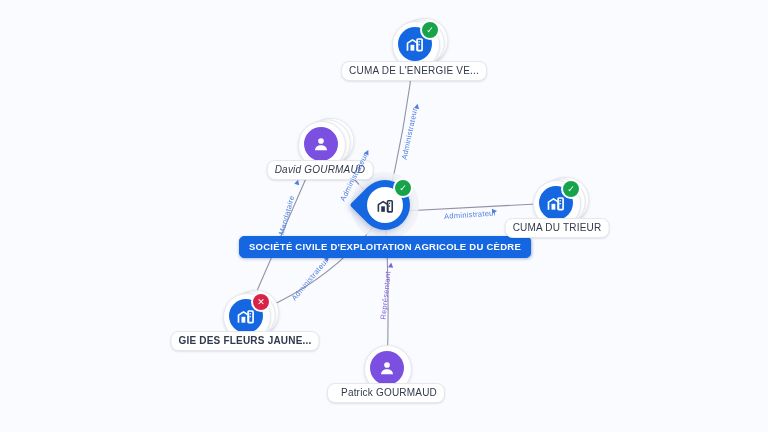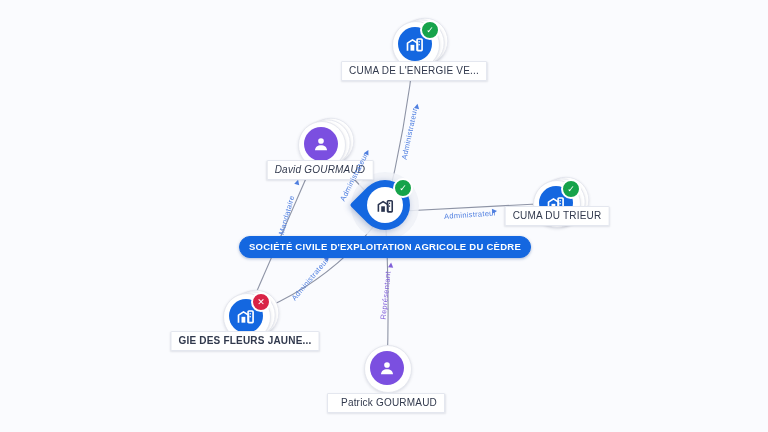--- a/index.html
+++ b/index.html
@@ -58,29 +58,29 @@
     display:flex;align-items:center;justify-content:center;
     color:#fff;font-size:9px;line-height:1;font-weight:bold;
   }
   .badge.ok{background:#16a34a;}
   .badge.ko{background:#d92346;}
 
   
   .nlabel{
     position:absolute;transform:translate(-50%,0);
     background:#ffffff;color:#31394d;
-    border:1px solid #e4e7ef;border-radius:1px;
+    border:1px solid #e4e7ef;border-radius:8px;
     padding:3px 7px 4px;white-space:nowrap;
     font-size:10px;letter-spacing:.2px;
     box-shadow:0 1px 2px rgba(40,50,80,.12);
   }
   .nlabel.primary{
     background:#1467e0;color:#ffffff;border-color:#1467e0;
     font-size:9.5px;font-weight:bold;letter-spacing:.25px;
-    padding:4px 9px 5px;border-radius:11px;
+    padding:4px 9px 5px;border-radius:5px;
     box-shadow:0 1px 3px rgba(20,60,140,.35);
   }
 
   .elabel{
     position:absolute;white-space:nowrap;
     font-size:7.5px;letter-spacing:.3px;
     transform-origin:0 50%;
     color:#4f7fe0;
   }
   .elabel.violet{color:#8060d8;}
@@ -198,24 +198,24 @@
               <circle cx="12" cy="8.4" r="3.4" fill="#ffffff"></circle>
               <path d="M4.8 19.6c0-4 3.3-6.2 7.2-6.2s7.2 2.2 7.2 6.2z" fill="#ffffff"></path>
             </svg>
           </div>
         </div>
       </div>
     </div>
   <div id="label-layer">
       <div class="nlabel primary" style="left: 385px; top: 236px;">SOCIÉTÉ CIVILE D'EXPLOITATION AGRICOLE DU CÈDRE</div>
       <div class="nlabel" style="left: 414px; top: 61px;">CUMA DE L'ENERGIE VE...</div>
-      <div class="nlabel" style="left: 557px; top: 206px;">CUMA DU TRIEUR</div>
+      <div class="nlabel" style="left: 557px; top: 218px;">CUMA DU TRIEUR</div>
       <div class="nlabel" style="left: 245px; top: 331px; font-weight: bold;">GIE DES FLEURS JAUNE...</div>
       <div class="nlabel" style="left: 320px; top: 160px; font-style: italic;">David GOURMAUD</div>
-      <div class="nlabel" style="left: 386px; top: 393px; padding-left: 13px;">Patrick GOURMAUD</div>
+      <div class="nlabel" style="left: 386px; top: 383px; padding-left: 13px;">Patrick GOURMAUD</div>
     </div>
   <div id="elabel-layer">
       <div class="elabel" style="left: 404px; top: 155px; transform: rotate(-78deg); color: rgb(79, 127, 224);">Administrateur</div>
       <div class="elabel" style="left: 444px; top: 212px; transform: rotate(-4deg); color: rgb(79, 127, 224);">Administrateur</div>
       <div class="elabel" style="left: 293px; top: 295px; transform: rotate(-50deg); color: rgb(79, 127, 224);">Administrateur</div>
       <div class="elabel" style="left: 342px; top: 196px; transform: rotate(-63deg); color: rgb(79, 127, 224);">Administrateur</div>
       <div class="elabel" style="left: 281px; top: 230px; transform: rotate(-74deg); color: rgb(79, 127, 224);">Mandataire</div>
       <div class="elabel violet" style="left: 383px; top: 315px; transform: rotate(-84deg); color: rgb(128, 96, 216);">Représentant</div>
     </div>
 </div>

